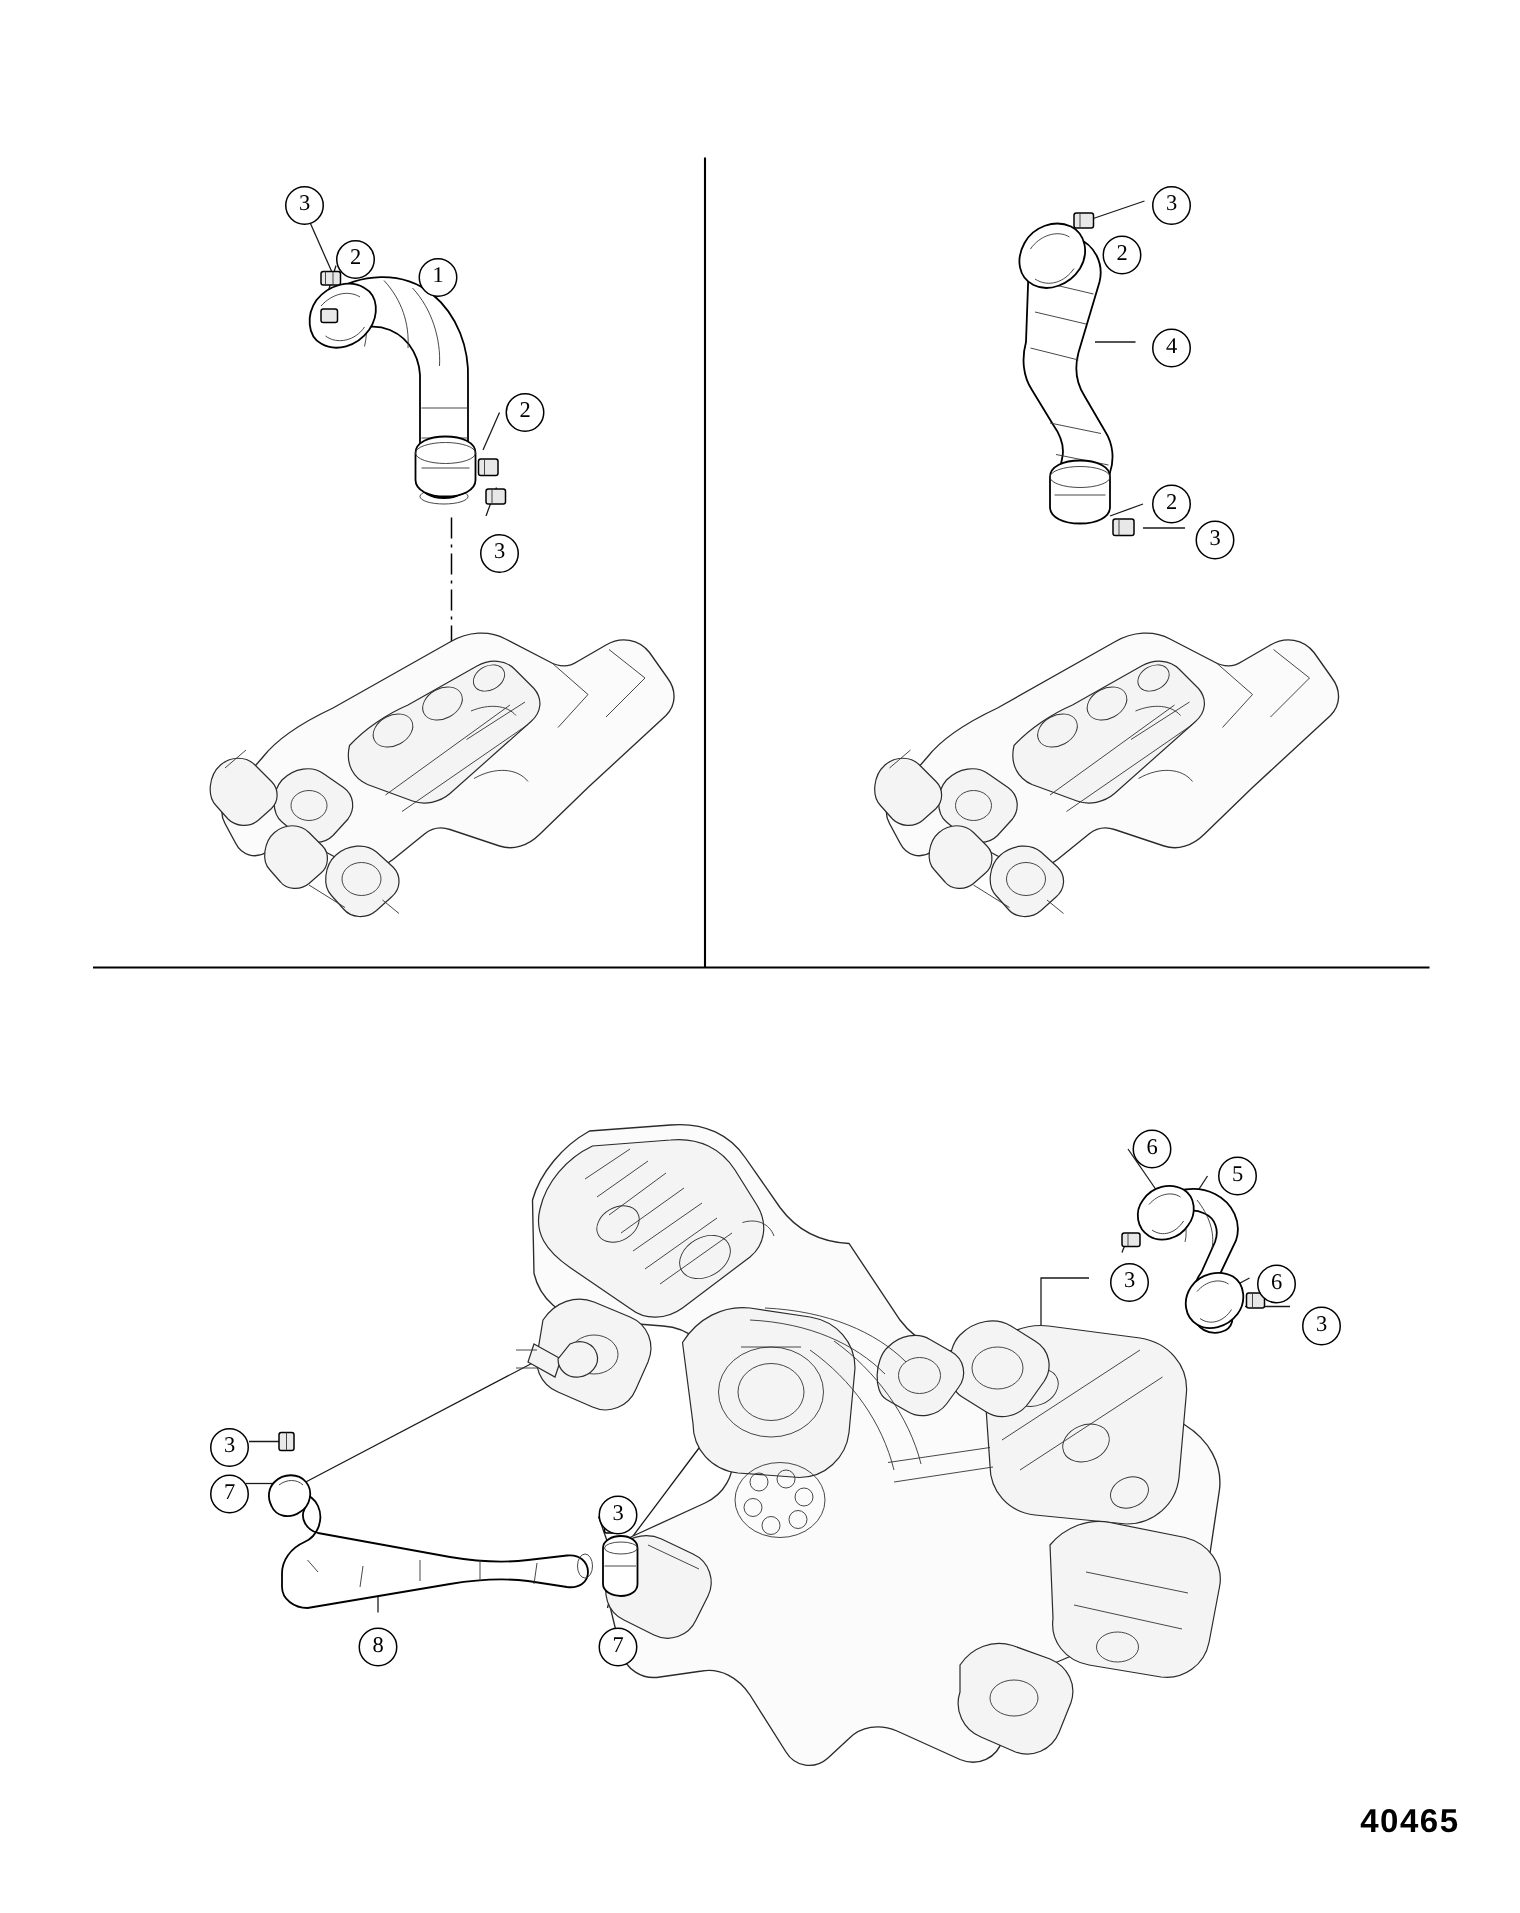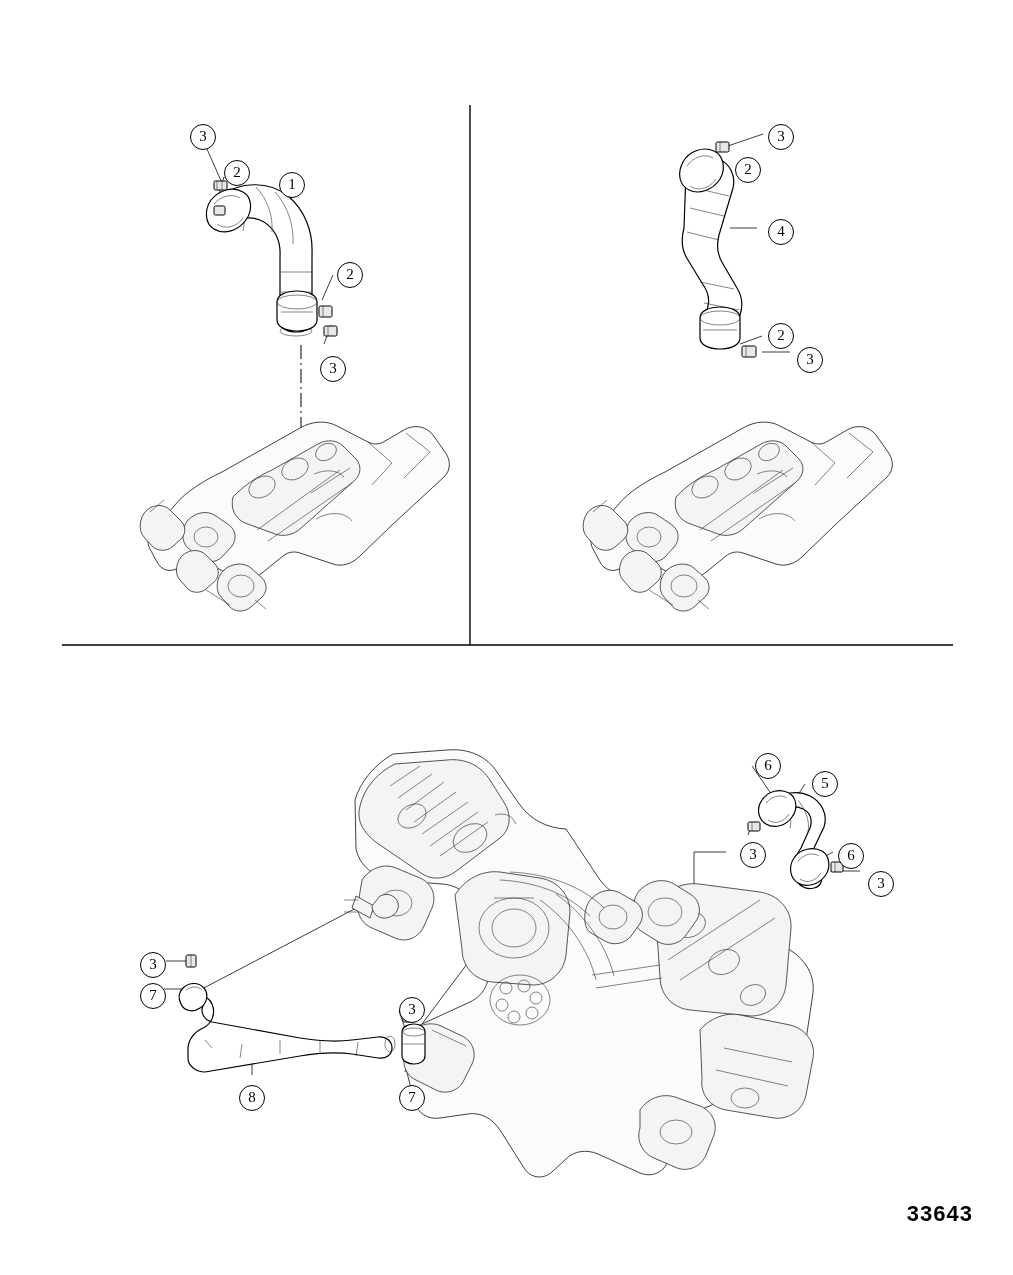--- a/index.html
+++ b/index.html
@@ -485,15 +485,15 @@
     <div class="callout" style="left:740px; top:842px;">3</div>
     <div class="callout" style="left:838px; top:843px;">6</div>
     <div class="callout" style="left:868px; top:871px;">3</div>
     <div class="callout" style="left:140px; top:952px;">3</div>
     <div class="callout" style="left:140px; top:983px;">7</div>
     <div class="callout" style="left:399px; top:997px;">3</div>
     <div class="callout" style="left:239px; top:1085px;">8</div>
     <div class="callout" style="left:399px; top:1085px;">7</div>
   </div>
 
-  <div class="figno">33643</div>
+  <div class="figno">40465</div>
 
 </div>
 
 </body></html>

